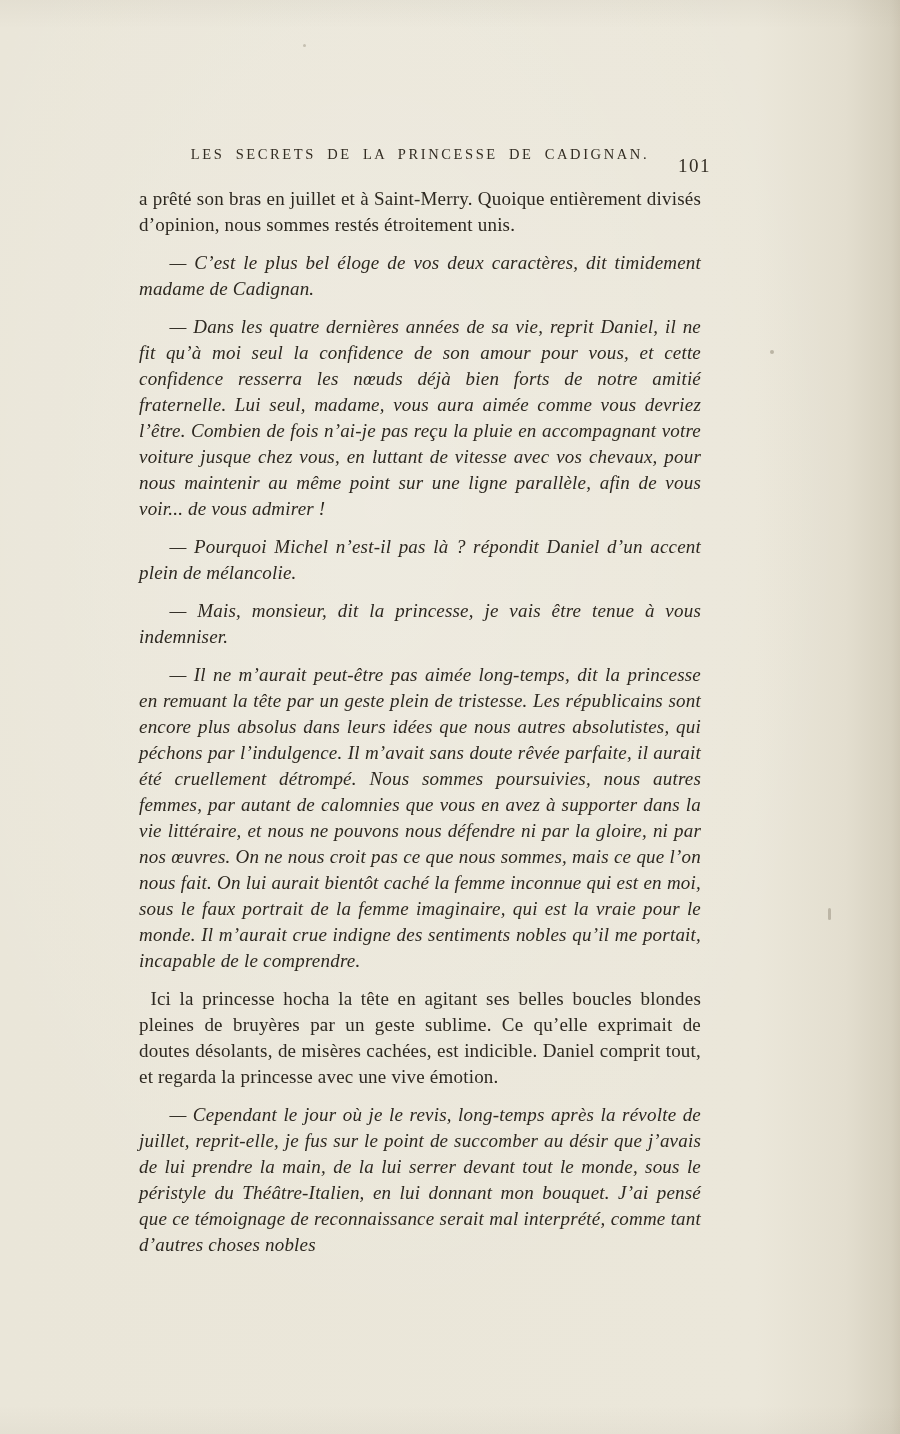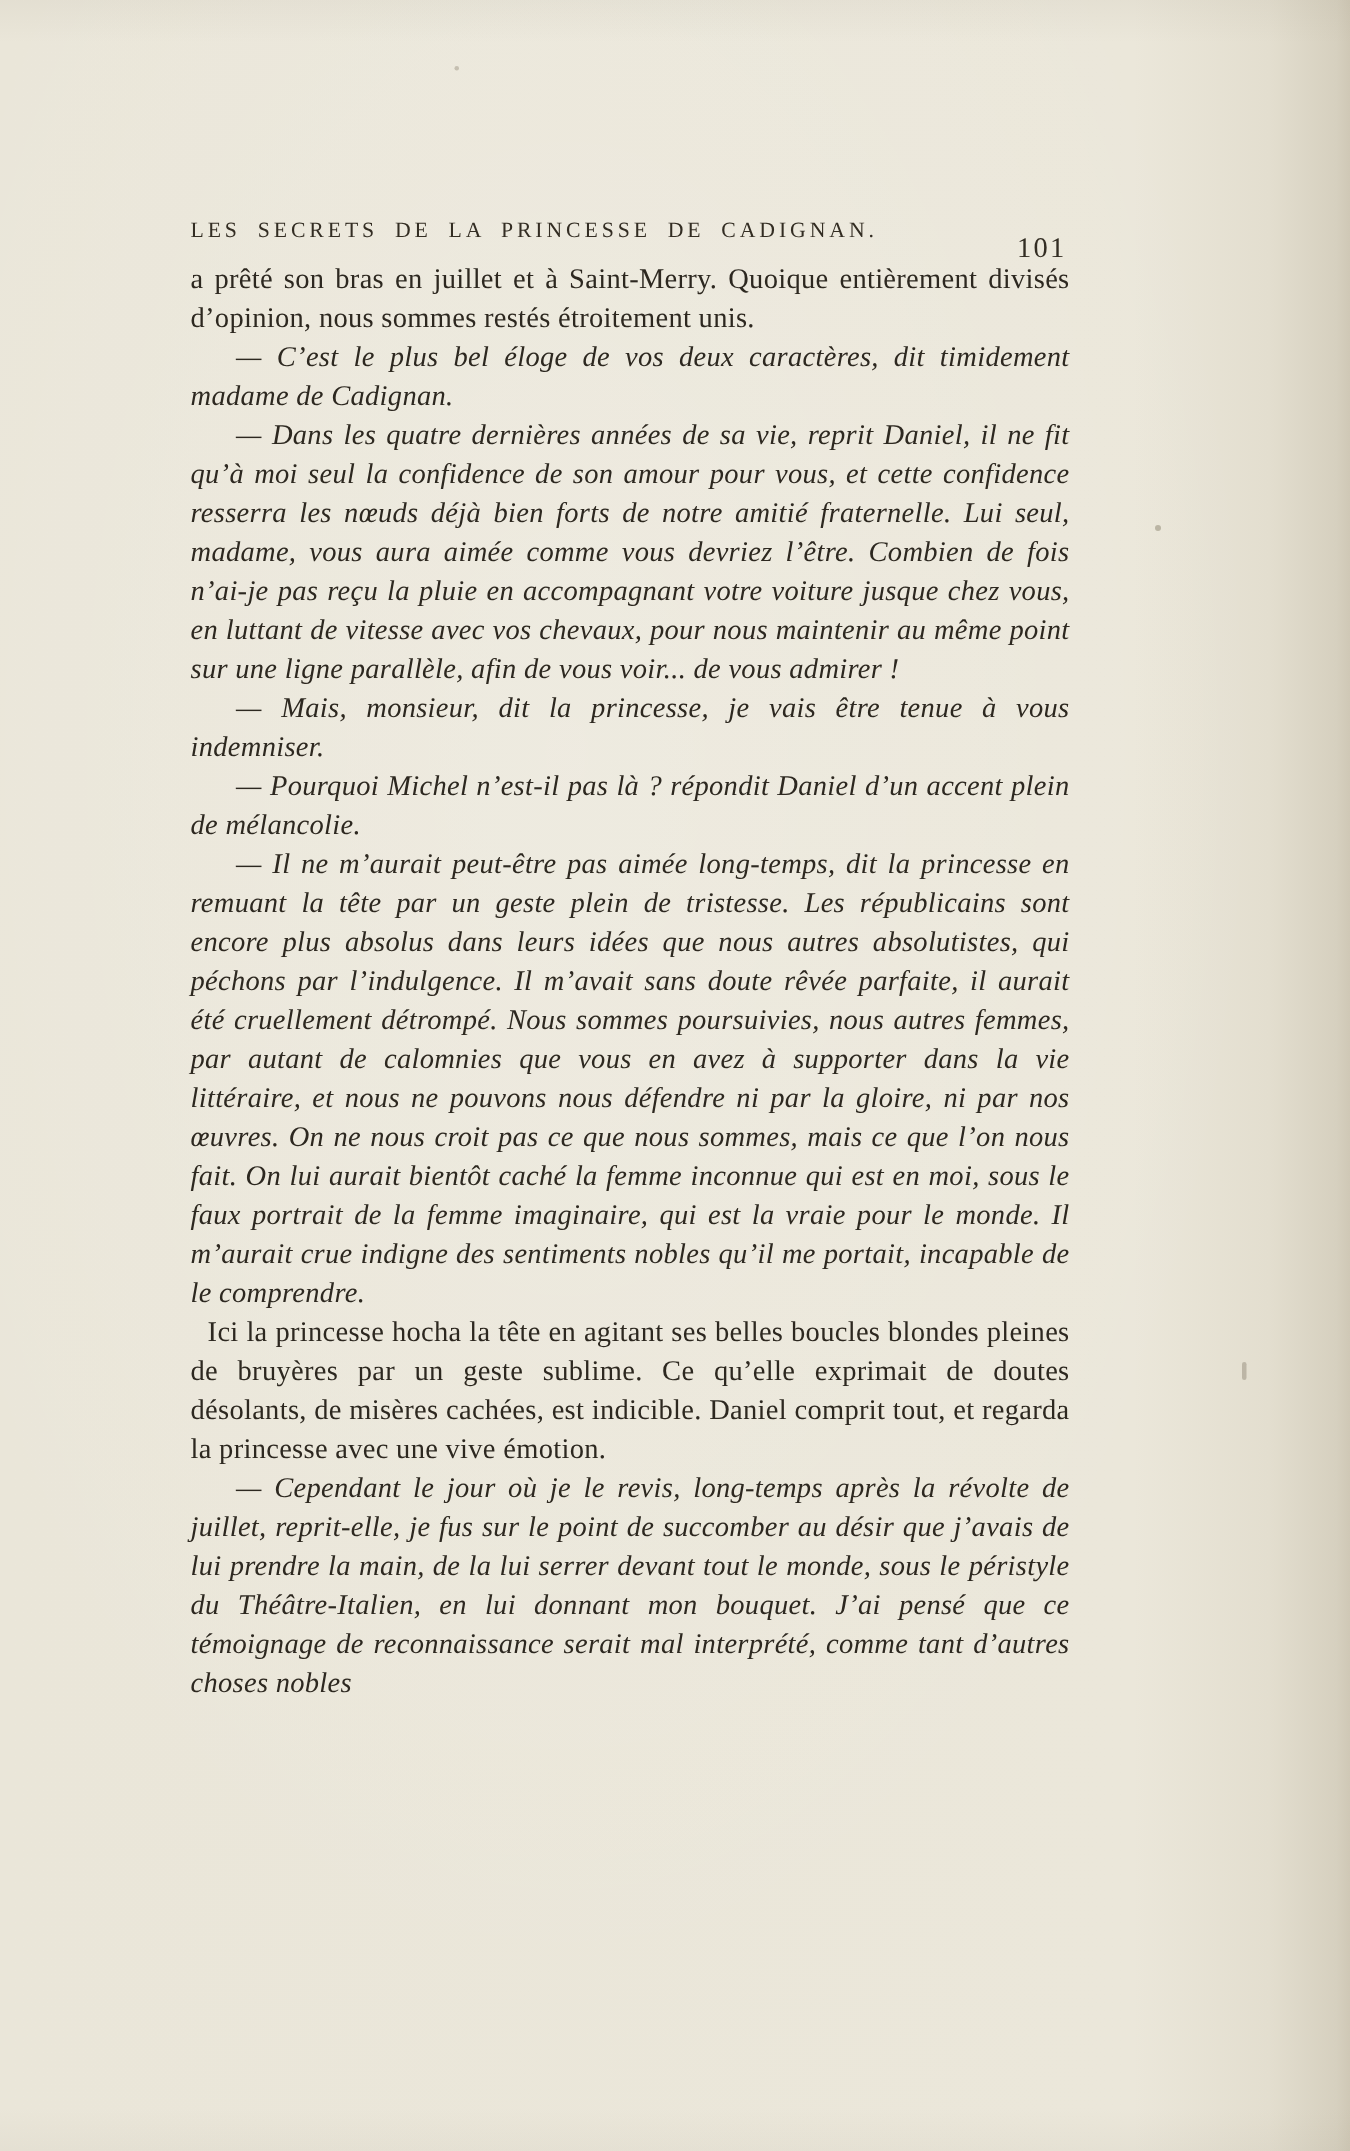--- a/index.html
+++ b/index.html
@@ -32,21 +32,21 @@
     left: 127px;
     top: 146px;
     width: 586px;
     height: 24px;
   }
 
   .header-title {
     position: absolute;
     left: 0;
     right: 0;
-    text-align: left;
+    text-align: center;
     font-size: 14.5px;
     letter-spacing: 2.6px;
     word-spacing: 5px;
     color: #332d23;
   }
 
   .page-number {
     position: absolute;
     right: 2px;
     top: -3px;
@@ -61,21 +61,21 @@
     left: 127px;
     top: 174px;
     width: 586px;
     font-size: 19px;
     line-height: 26px;
     text-align: justify;
     letter-spacing: 0.2px;
   }
 
   .text-block p {
-    margin: 0;
+    margin: 12px;
   }
 
   .text-block p.indent-normal { text-indent: 1.6em; font-style: italic; }
   .text-block p.indent-small  { text-indent: 0.6em; }
   .text-block p.indent-none   { text-indent: 0; }
 
   
   .speck {
     position: absolute;
     background: #8b8370;
@@ -93,22 +93,22 @@
 
   <div class="running-header">
     <span class="header-title">LES SECRETS DE LA PRINCESSE DE CADIGNAN.</span>
     <span class="page-number">101</span>
   </div>
 
   <div class="text-block" id="paragraphs">
       <p class="indent-none">a prêté son bras en juillet et à Saint-Merry. Quoique entièrement divisés d’opinion, nous sommes restés étroitement unis.</p>
       <p class="indent-normal">— C’est le plus bel éloge de vos deux caractères, dit timidement madame de Cadignan.</p>
       <p class="indent-normal">— Dans les quatre dernières années de sa vie, reprit Daniel, il ne fit qu’à moi seul la confidence de son amour pour vous, et cette confidence resserra les nœuds déjà bien forts de notre amitié fraternelle. Lui seul, madame, vous aura aimée comme vous devriez l’être. Combien de fois n’ai-je pas reçu la pluie en accompagnant votre voiture jusque chez vous, en luttant de vitesse avec vos chevaux, pour nous maintenir au même point sur une ligne parallèle, afin de vous voir... de vous admirer&nbsp;!</p>
+      <p class="indent-normal">— Pourquoi Michel n’est-il pas là&nbsp;? répondit Daniel d’un accent plein de mélancolie.</p>
       <p class="indent-normal">— Mais, monsieur, dit la princesse, je vais être tenue à vous indemniser.</p>
-      <p class="indent-normal">— Pourquoi Michel n’est-il pas là&nbsp;? répondit Daniel d’un accent plein de mélancolie.</p>
       <p class="indent-normal">— Il ne m’aurait peut-être pas aimée long-temps, dit la princesse en remuant la tête par un geste plein de tristesse. Les républicains sont encore plus absolus dans leurs idées que nous autres absolutistes, qui péchons par l’indulgence. Il m’avait sans doute rêvée parfaite, il aurait été cruellement détrompé. Nous sommes poursuivies, nous autres femmes, par autant de calomnies que vous en avez à supporter dans la vie littéraire, et nous ne pouvons nous défendre ni par la gloire, ni par nos œuvres. On ne nous croit pas ce que nous sommes, mais ce que l’on nous fait. On lui aurait bientôt caché la femme inconnue qui est en moi, sous le faux portrait de la femme imaginaire, qui est la vraie pour le monde. Il m’aurait crue indigne des sentiments nobles qu’il me portait, incapable de le comprendre.</p>
       <p class="indent-small">Ici la princesse hocha la tête en agitant ses belles boucles blondes pleines de bruyères par un geste sublime. Ce qu’elle exprimait de doutes désolants, de misères cachées, est indicible. Daniel comprit tout, et regarda la princesse avec une vive émotion.</p>
       <p class="indent-normal">— Cependant le jour où je le revis, long-temps après la révolte de juillet, reprit-elle, je fus sur le point de succomber au désir que j’avais de lui prendre la main, de la lui serrer devant tout le monde, sous le péristyle du Théâtre-Italien, en lui donnant mon bouquet. J’ai pensé que ce témoignage de reconnaissance serait mal interprété, comme tant d’autres choses nobles</p>
     </div>
 
   <span class="speck s1"></span>
   <span class="speck s2"></span>
   <span class="speck s3"></span>
 
 </div>

